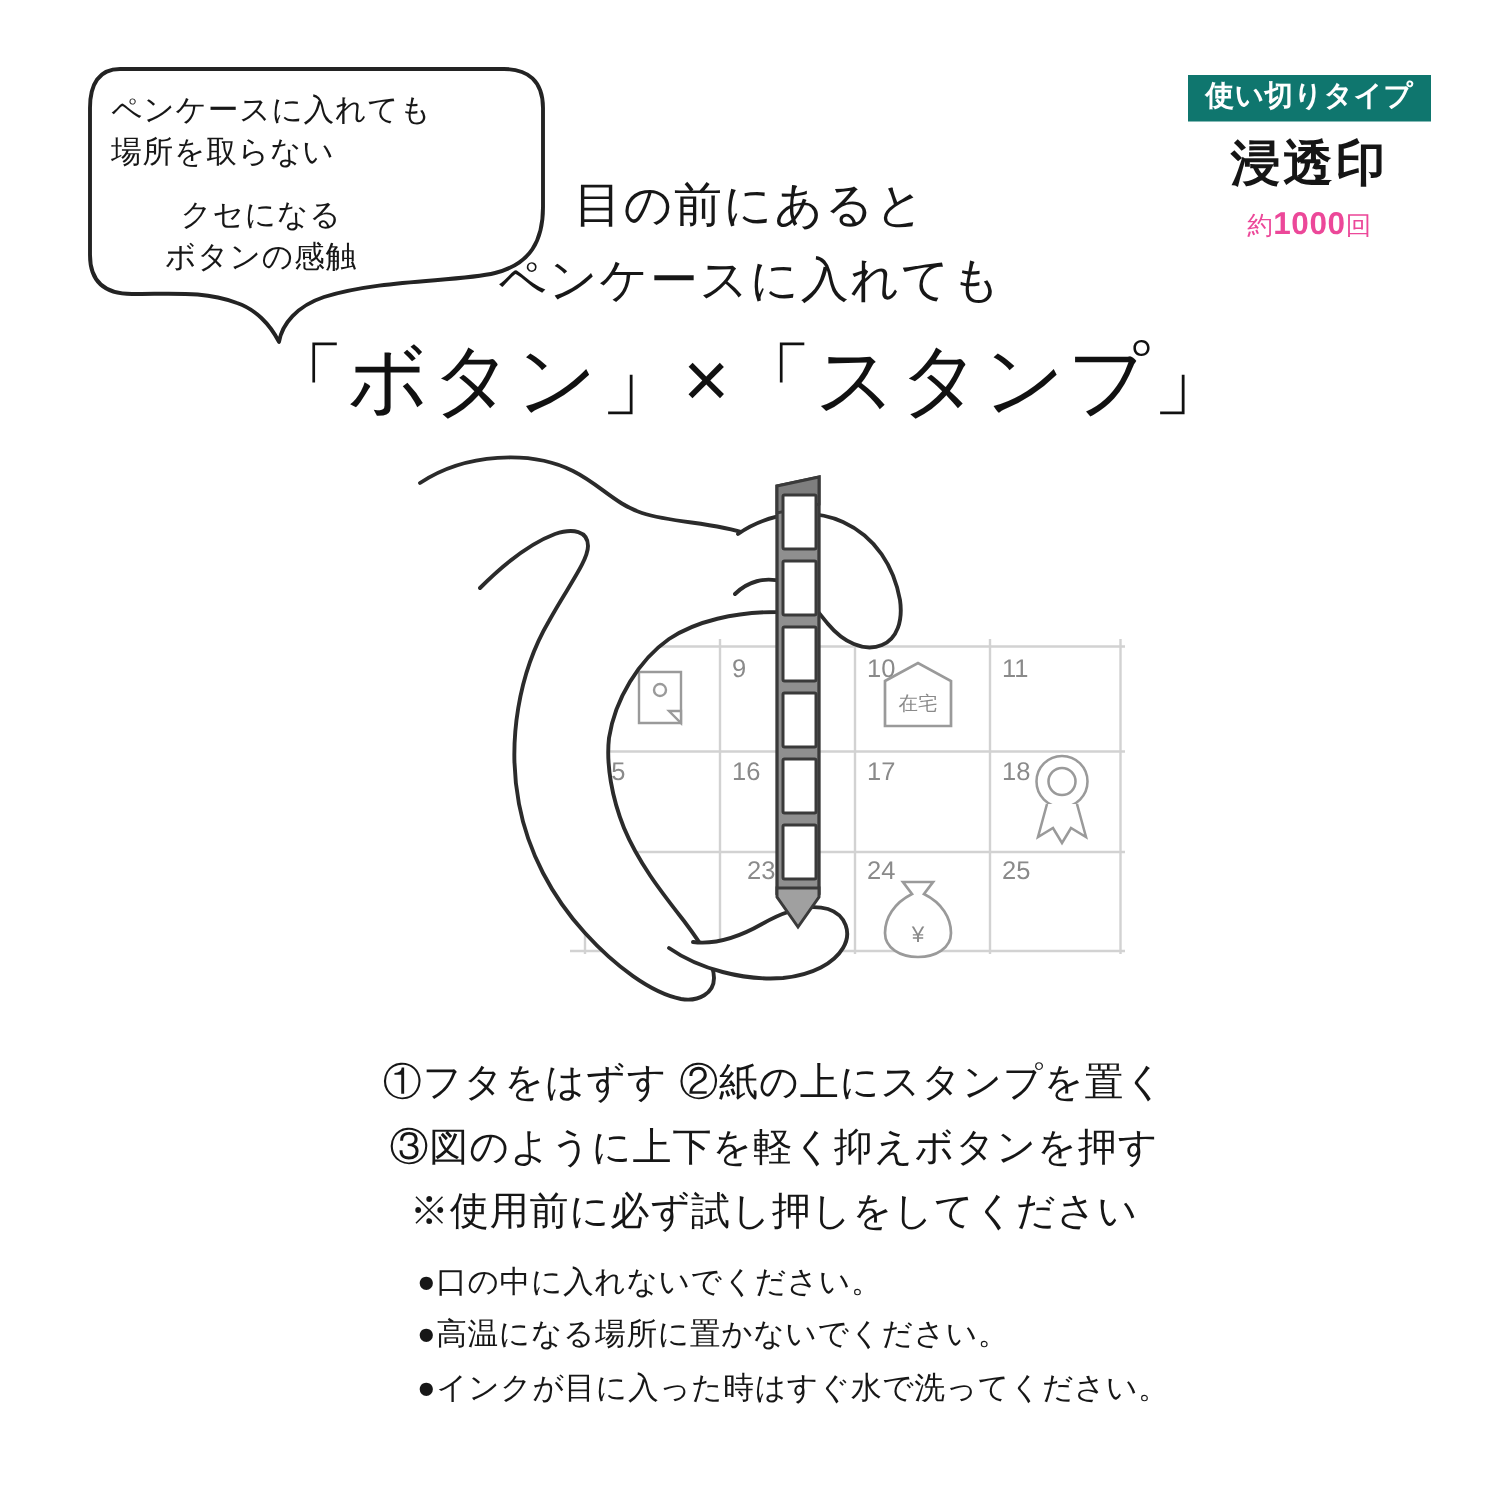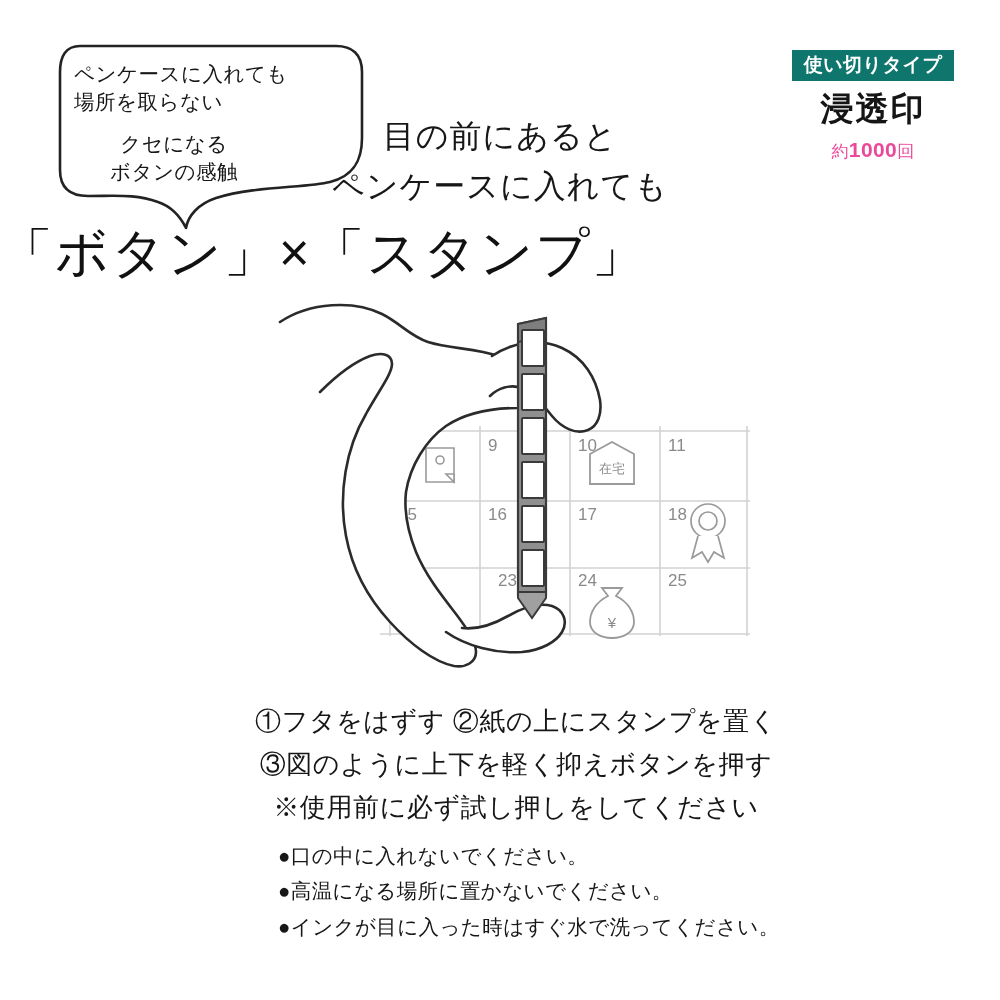--- a/index.html
+++ b/index.html
@@ -96,21 +96,21 @@
     line-height: 1.55;
     letter-spacing: 1px;
     color: #171717;
   }
   .lead .l2 { display: block; }
   .title {
     position: absolute;
     left: 0;
     right: 0;
     top: 218px;
-    text-align: left;
+    text-align: center;
     font-size: 53px;
     letter-spacing: 2px;
     color: #111111;
     font-weight: normal;
     margin: 0;
   }
 
   
   .illu {
     position: absolute;
@@ -135,20 +135,21 @@
   .steps div { white-space: nowrap; margin-left: 32px; }
 
   .cautions {
     position: absolute;
     left: 278px;
     top: 838px;
     font-size: 20.5px;
     line-height: 1.72;
     letter-spacing: 0.4px;
     color: #171717;
+    font-family: Liberation Serif, serif;
   }
   .cautions div { white-space: nowrap; }
 </style>
 </head>
 <body>
 
 <div class="page">
 
   <div class="bubble-wrap">
     <svg class="bubble-svg" width="310" height="195" viewBox="0 0 310 195">

